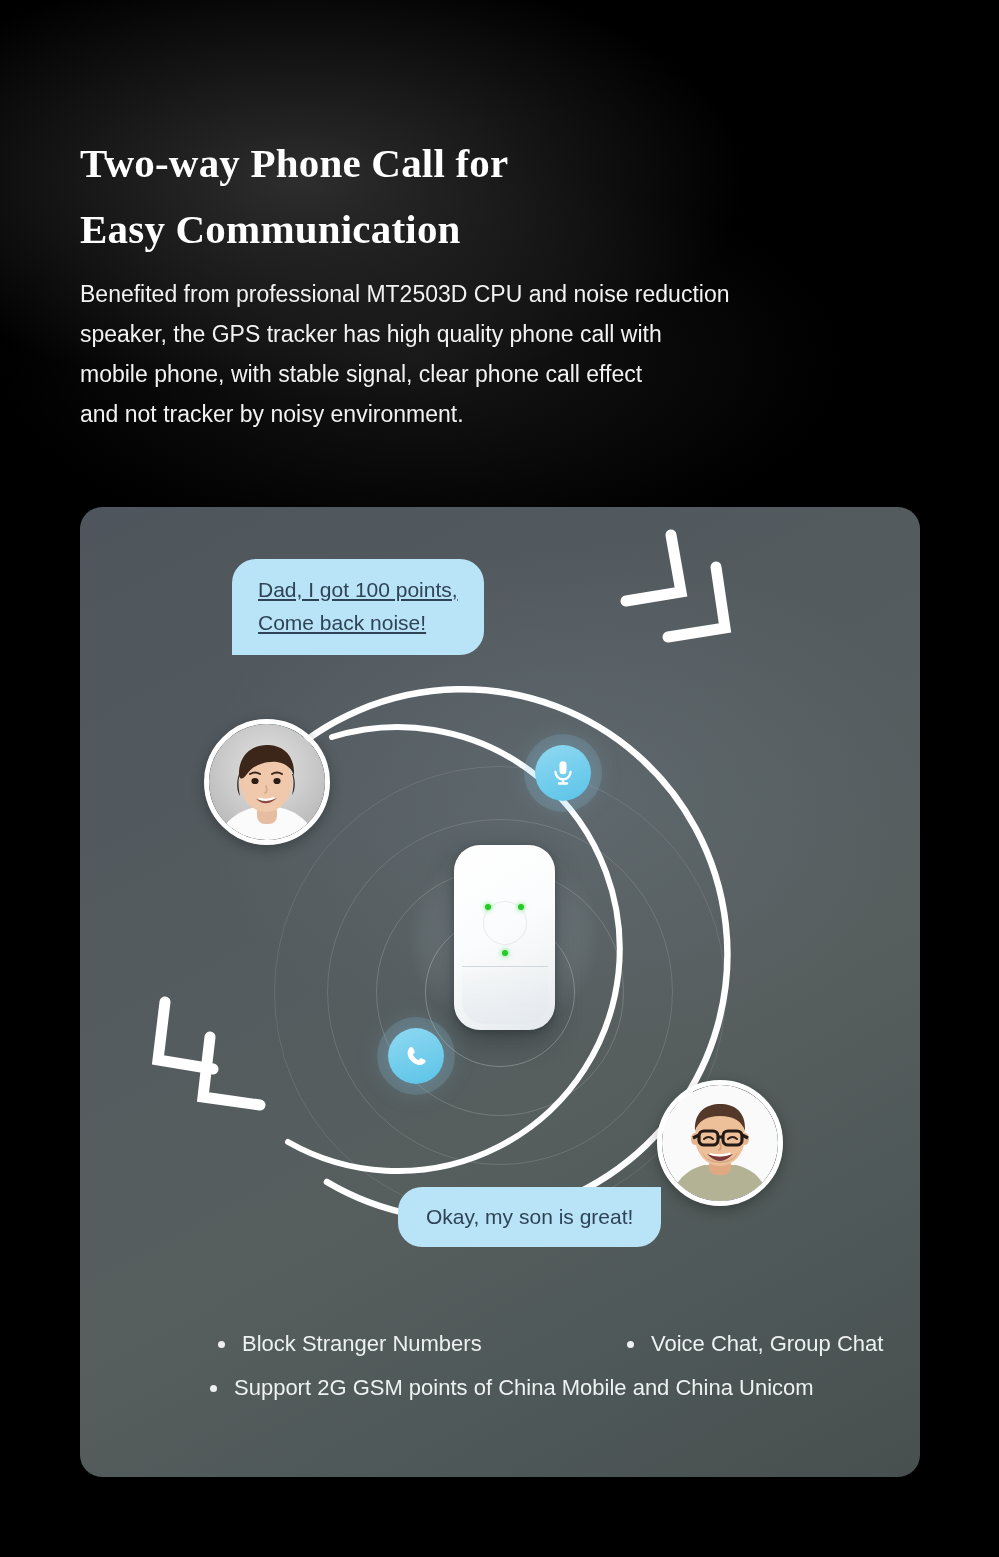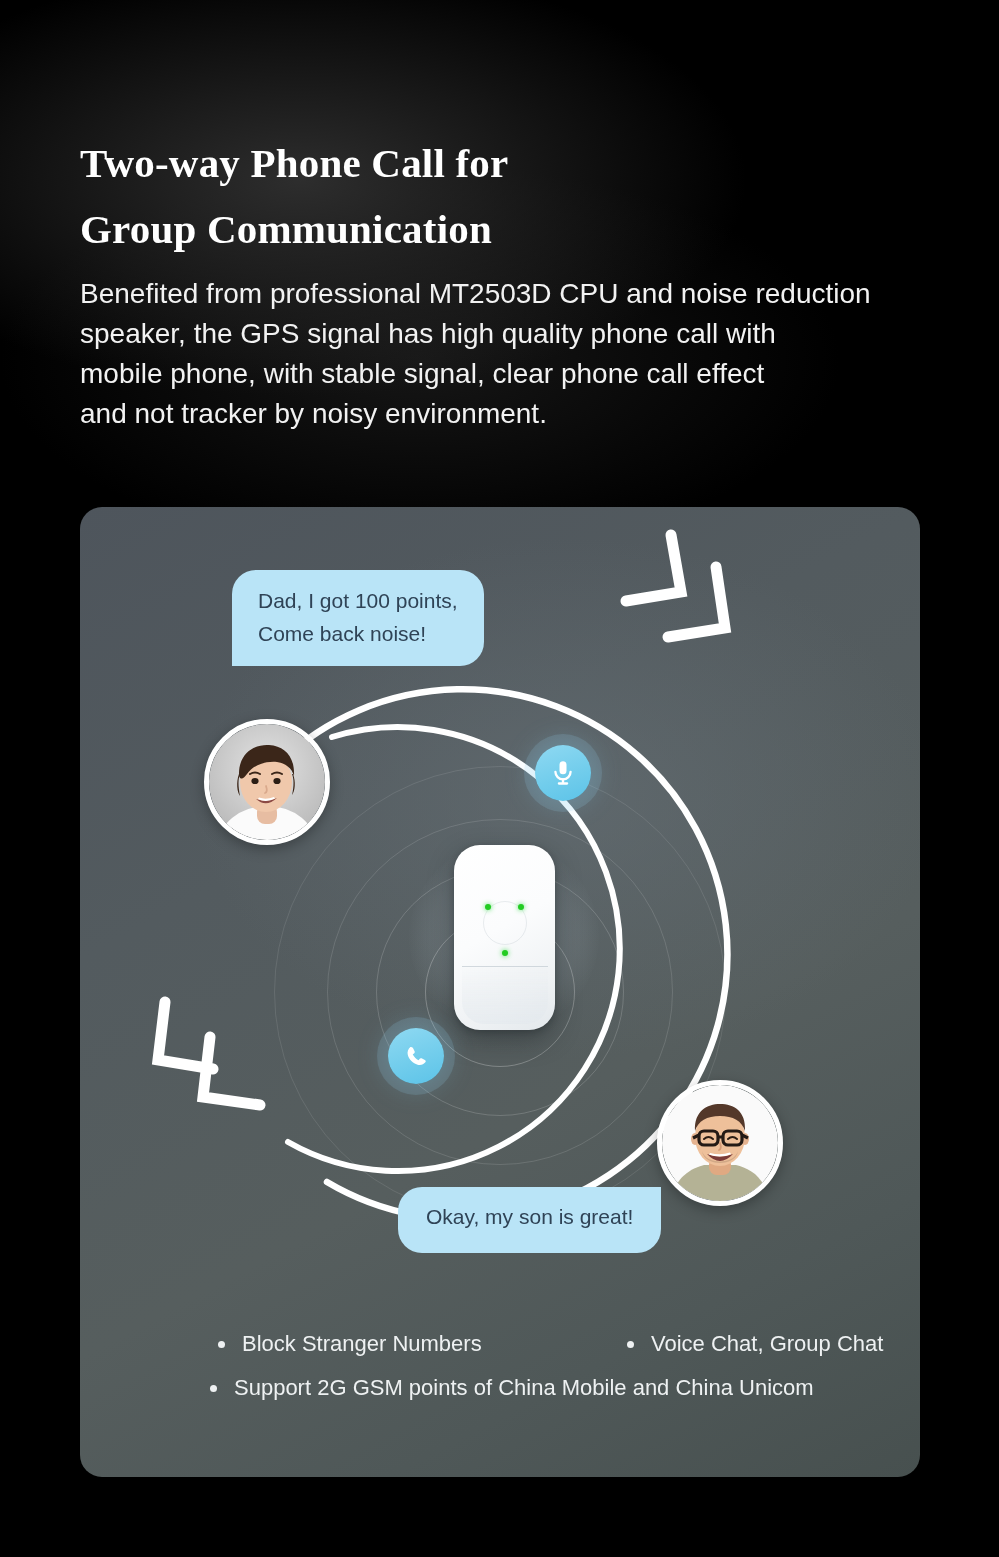--- a/index.html
+++ b/index.html
@@ -32,21 +32,21 @@
     color:#ffffff;
     margin-top:44px;
   }
   .headline .ln { display:block; white-space:pre; }
 
   
   .body-copy {
     position:absolute;
     left:80px; top:274px;
     width:820px;
-    font-size:28px;
+    font-size:23px;
     line-height:40px;
     color:#f2f2f2;
     font-weight:400;
   }
   .body-copy .ln { display:block; white-space:pre; }
 
   
   .card {
     position:absolute;
     left:80px; top:507px;
@@ -161,27 +161,28 @@
   .bubble {
     position:absolute;
     background:#b9e4f7;
     color:#2f4356;
     font-size:21px;
     line-height:33px;
     padding:14px 26px 16px 26px;
   }
   .bubble .ln { display:block; white-space:pre; }
   .bubble.child-bubble {
-    left:152px; top:63px;
+    left:152px; top:52px;
     border-radius:24px 24px 24px 0;
+    text-decoration:underline;
   }
   .bubble.man-bubble {
     left:318px; top:680px;
     border-radius:24px 0 24px 24px;
-    padding:13px 28px 20px 28px;
+    padding:13px 28px 14px 28px;
   }
 
   
   .features {
     position:absolute;
     left:42px; top:822px;
     width:790px;
   }
   .feat-row { position:relative; height:44px; }
   .feat {
@@ -203,26 +204,26 @@
   .feat.f1 { left:505px; top:0; }
   .feat.f2 { left:88px; top:0; }
 </style>
 </head>
 <body>
 
 <div class="page">
 
   <h1 class="headline">
     <span class="ln">Two-way Phone Call for</span>
-    <span class="ln">Group Communication</span>
+    <span class="ln">Easy Communication</span>
   </h1>
 
   <div class="body-copy">
     <span class="ln">Benefited from professional MT2503D CPU and noise reduction</span>
-    <span class="ln">speaker, the GPS signal has high quality phone call with</span>
+    <span class="ln">speaker, the GPS tracker has high quality phone call with</span>
     <span class="ln">mobile phone, with stable signal, clear phone call effect</span>
     <span class="ln">and not tracker by noisy environment.</span>
   </div>
 
   <div class="card">
 
     <div class="rings-wrap">
       <div class="device-glow"></div>
       <div class="ring r1"></div>
       <div class="ring r2"></div>

